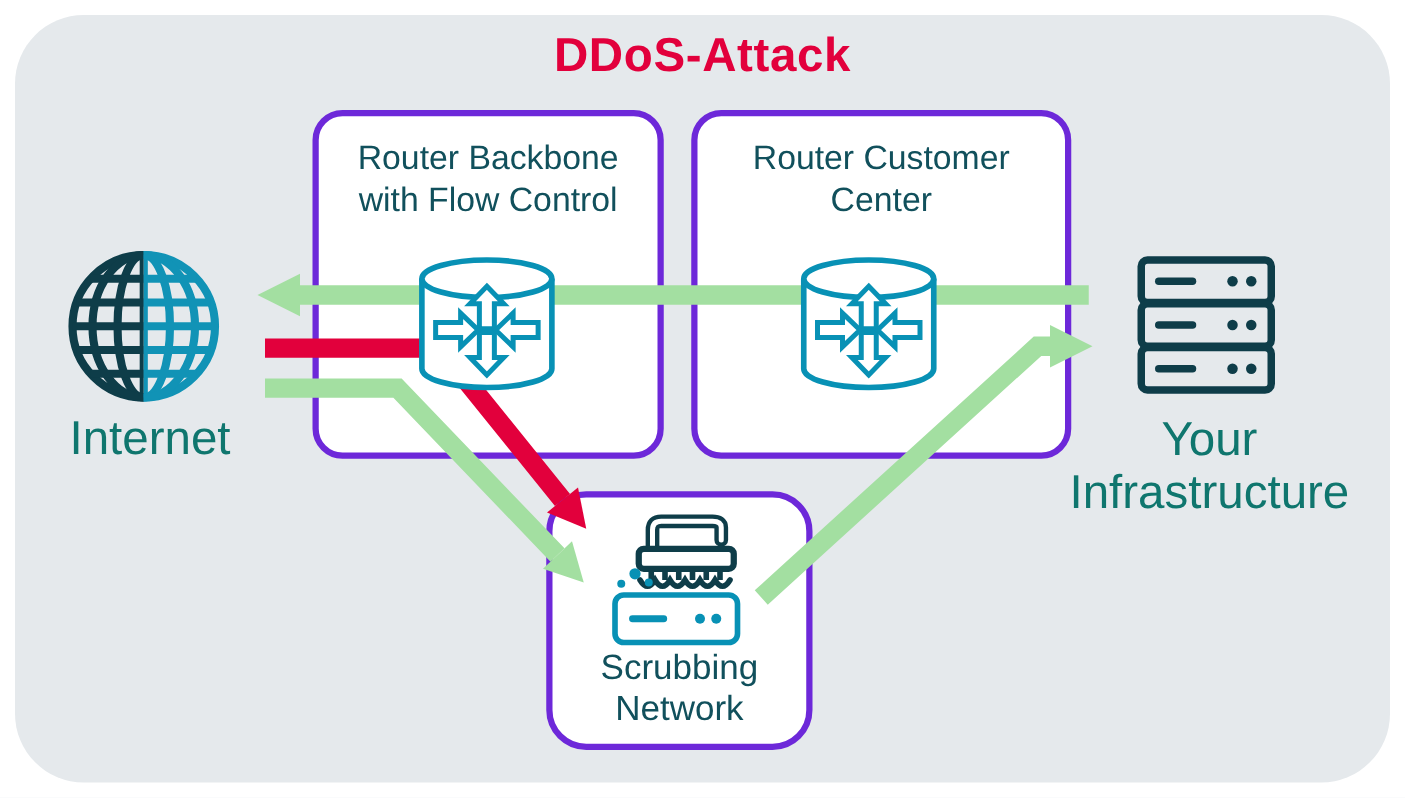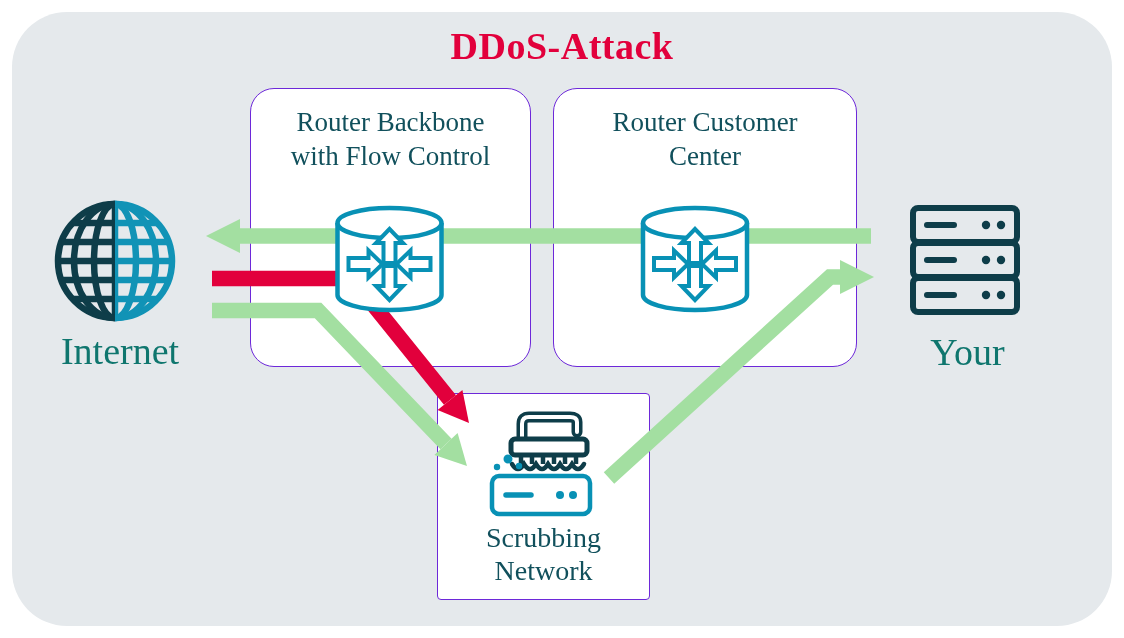--- a/index.html
+++ b/index.html
@@ -1,34 +1,34 @@
 <!DOCTYPE html>
 <html><head>
 <meta charset="utf-8">
 <style>
   html,body{margin:0;padding:0;background:#fff;}
   .canvas{
     position:relative;width:1124px;height:638px;background:#ffffff;overflow:hidden;
-    font-family:Liberation Serif, serif;
+    font-family:Liberation Sans, sans-serif;
   }
   .stage{
     position:absolute;left:12px;top:12px;right:12px;bottom:12px;
     background:#E5E9EC;border-radius:55px;
   }
   .title{
     position:absolute;top:24px;left:0;right:0;text-align:center;
     font-size:38px;font-weight:bold;color:#E2003C;letter-spacing:.5px;
   }
   .box{
-    position:absolute;background:#ffffff;border:1px solid #6d28d9;
+    position:absolute;background:#ffffff;border:5px solid #6d28d9;
     border-radius:24px;box-sizing:border-box;
   }
   .box-backbone{left:250px;top:88px;width:281px;height:279px;}
   .box-customer{left:553px;top:88px;width:304px;height:279px;}
-  .box-scrub{left:437px;top:393px;width:213px;height:207px;border-radius:4px;}
+  .box-scrub{left:437px;top:393px;width:213px;height:207px;border-radius:32px;}
   .box-label{
     position:absolute;left:0;right:0;top:16px;text-align:center;
     font-size:27px;line-height:34px;color:#11505C;
   }
   .box-label span{display:block;}
   .box-scrub .box-label{top:auto;bottom:12px;font-size:28px;line-height:33px;}
   .ext-label{
     position:absolute;text-align:center;color:#0f766e;font-size:38px;line-height:42px;
   }
   .ext-label span{display:block;text-align:center;}
@@ -177,15 +177,16 @@
         <circle cx="73" cy="87" r="4.2"></circle>
           <circle cx="88" cy="87" r="4.2"></circle>
       </g>
     </g>
   </svg>
 
   <div class="ext-label internet-label">Internet</div>
 
   <div class="ext-label infra-label">
     <span>Your</span>
+    <span>Infrastructure</span>
   </div>
 
 </div>
 
 </body></html>

